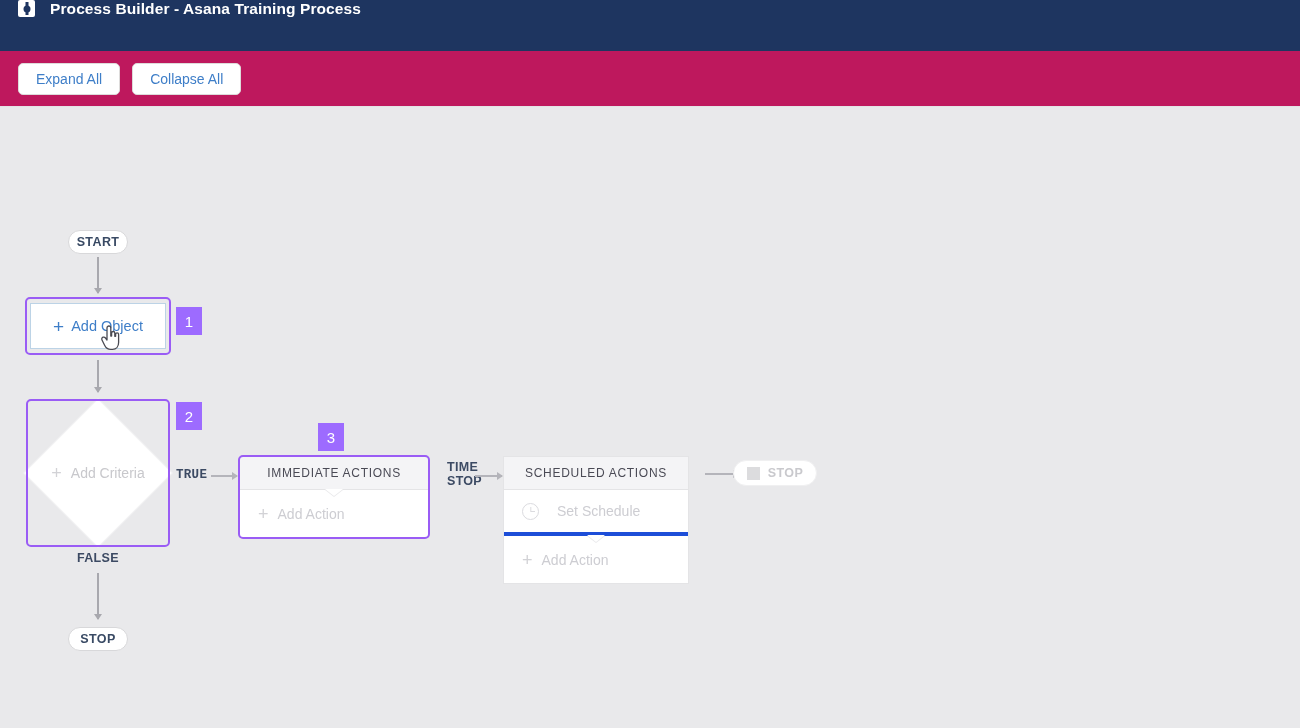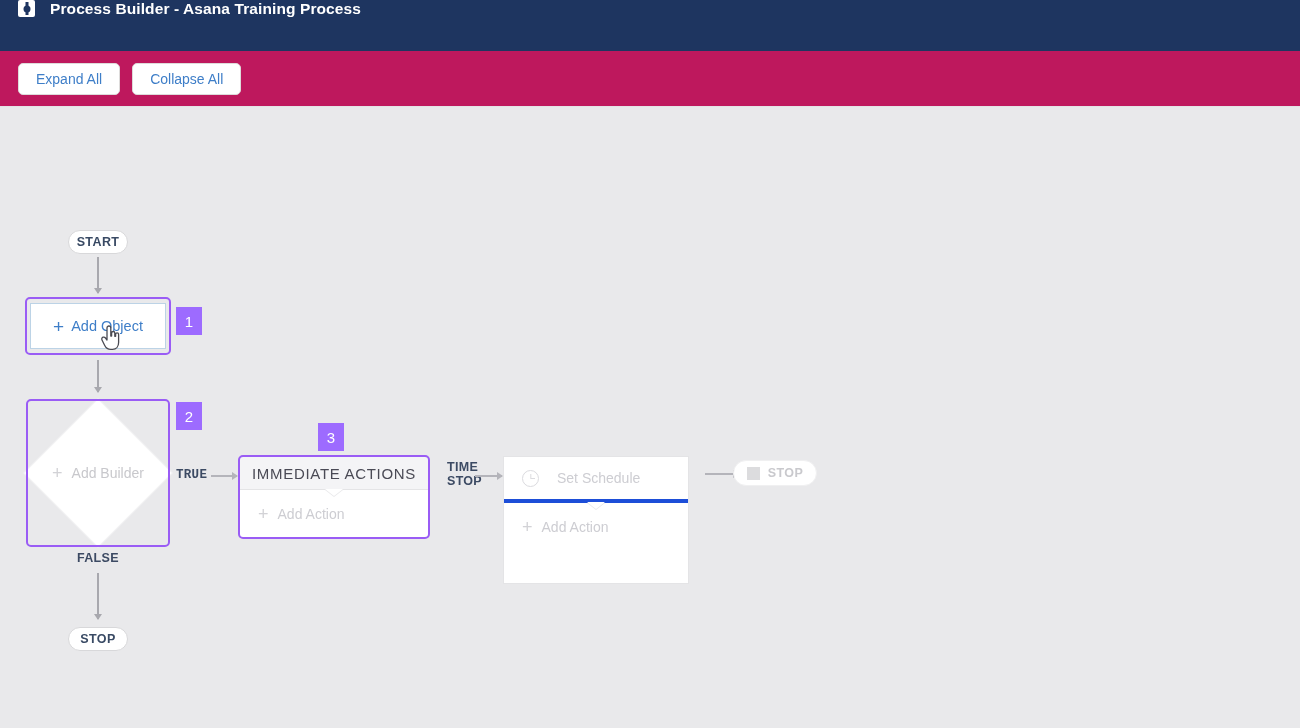--- a/index.html
+++ b/index.html
@@ -185,21 +185,21 @@
     background: #ffffff;
     box-sizing: border-box;
     box-shadow: 0 0 0 1px #e4e4e6;
   }
   .panel-header {
     background: #f4f4f6;
     border-bottom: 1px solid #e4e4e6;
     display: flex;
     align-items: center;
     justify-content: center;
-    font-size: 15px;
+    font-size: 12px;
     color: #4a4a55;
     letter-spacing: .7px;
     position: relative;
     text-align: center;
   }
   .panel-row {
     display: flex;
     align-items: center;
     padding-left: 18px;
     font-size: 14px;
@@ -348,21 +348,21 @@
   </svg>
 
   <div class="badge" style="left:176px; top:200px;">1</div>
 
   <div class="conn-v" style="left:97px; top:253px; height:32px;"></div>
 
   <div class="node diamond-wrap" style="left:26px; top:292px; width:144px; height:148px;">
     <div class="diamond"></div>
     <div class="diamond-label">
       <span class="plus-faint">+</span>
-      <span>Add Builder</span>
+      <span>Add Criteria</span>
     </div>
   </div>
   <div class="hl" style="left:26px; top:292px; width:144px; height:148px;"></div>
 
   <div class="badge" style="left:176px; top:295px;">2</div>
 
   <div class="edge-label" style="left:176px; top:361px;font-family:Liberation Mono, monospace;">TRUE</div>
   <div class="conn-h" style="left:211px; top:368px; width:26px;"></div>
 
   <div class="edge-label" style="left:77px; top:444px;">FALSE</div>
@@ -382,20 +382,21 @@
   </div>
   <div class="hl" style="left:238px; top:348px; width:192px; height:84px;"></div>
 
   <div class="edge-label" style="left:447px; top:353px;">
     <div>TIME</div>
     <div>STOP</div>
   </div>
   <div class="conn-h" style="left:475px; top:368px; width:27px;"></div>
 
   <div class="node panel" style="left:504px; top:350px; width:184px; height:126px;">
+    <div class="panel-header" style="height:32px;">SCHEDULED ACTIONS</div>
     <div class="panel-row divided" style="height:46px;">
       <div class="clock"></div>
       <span>Set Schedule</span>
     </div>
     <div class="panel-row" style="height:47px;">
       <div class="notch"></div>
       <span class="plus-faint">+</span>
       <span>Add Action</span>
     </div>
   </div>

